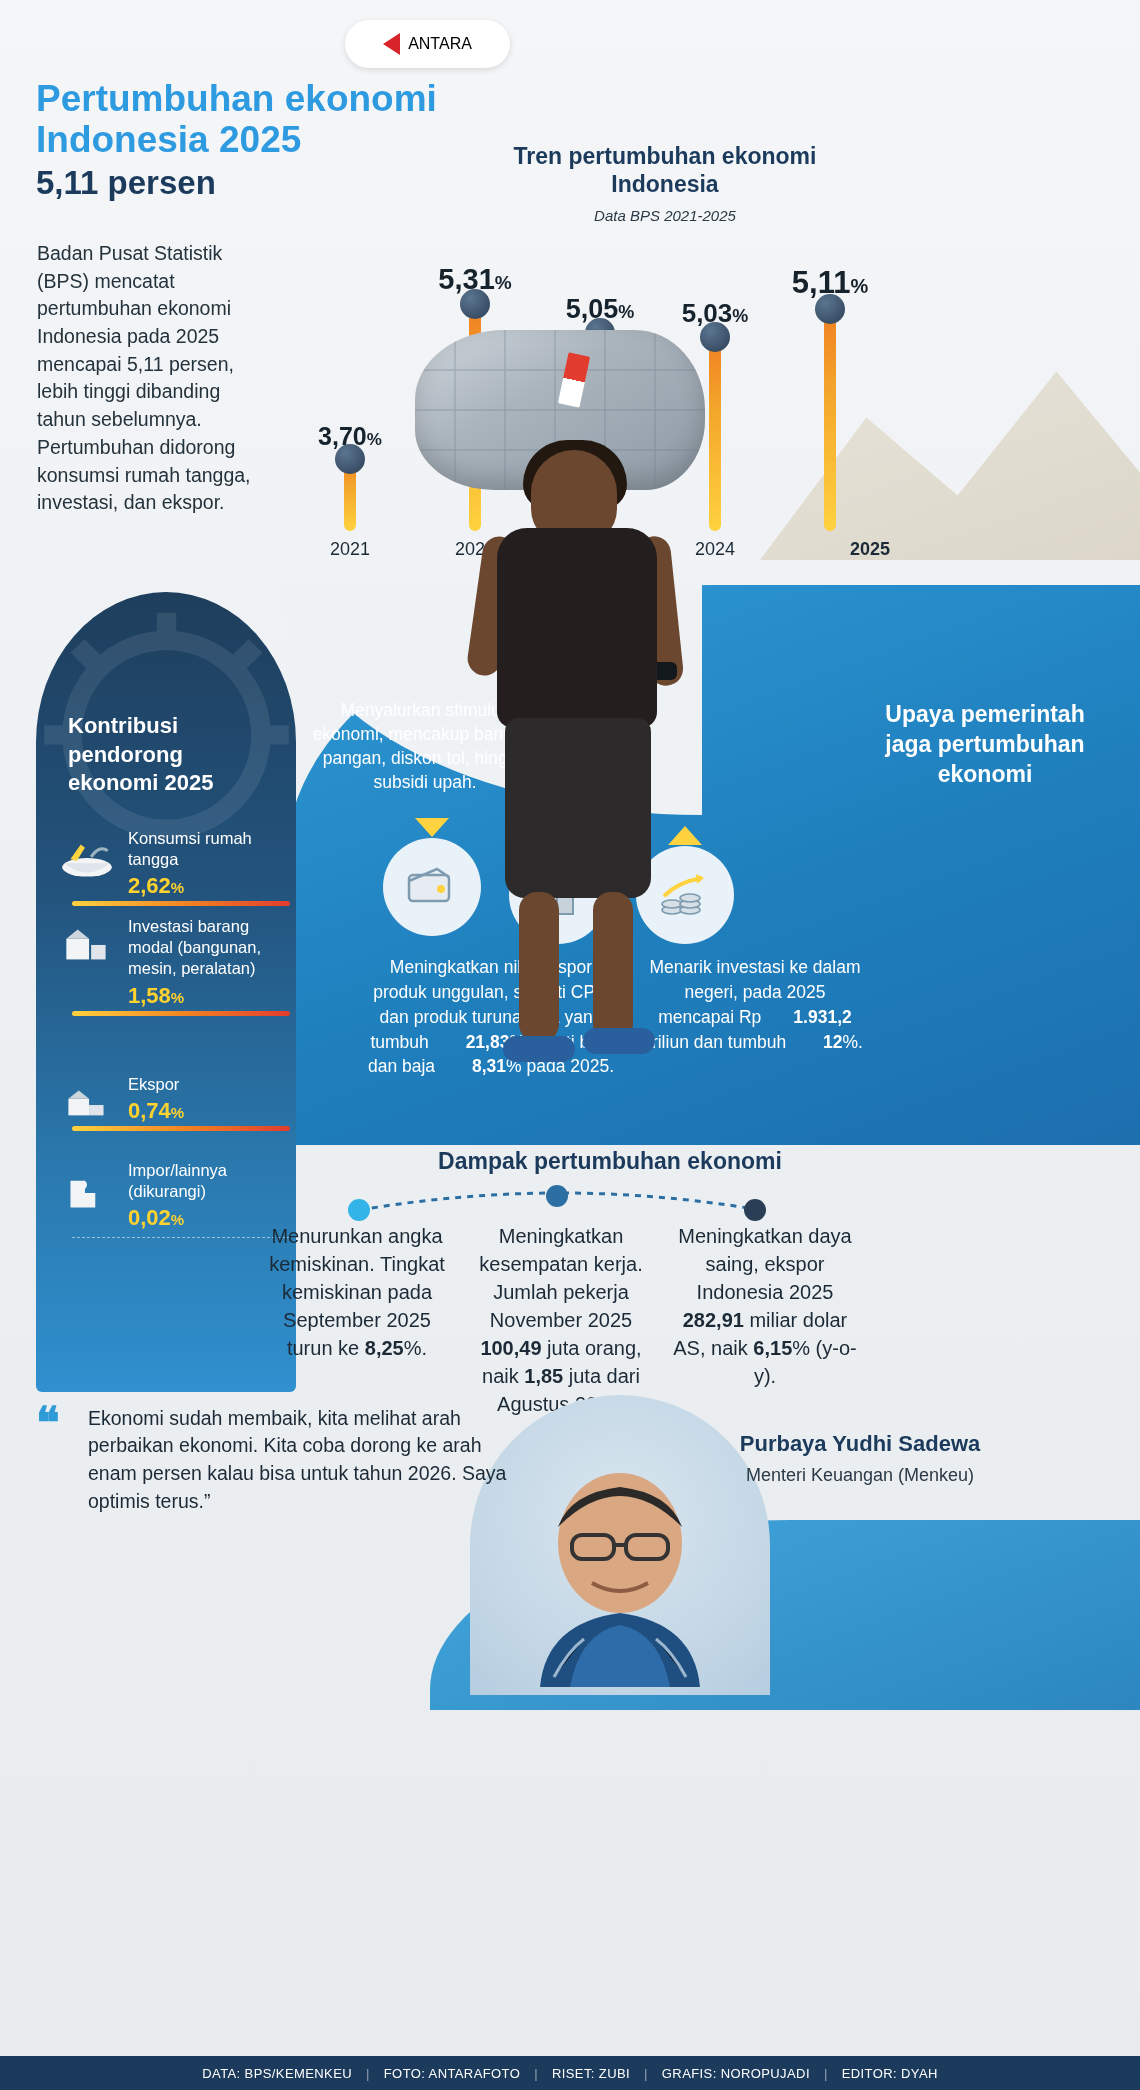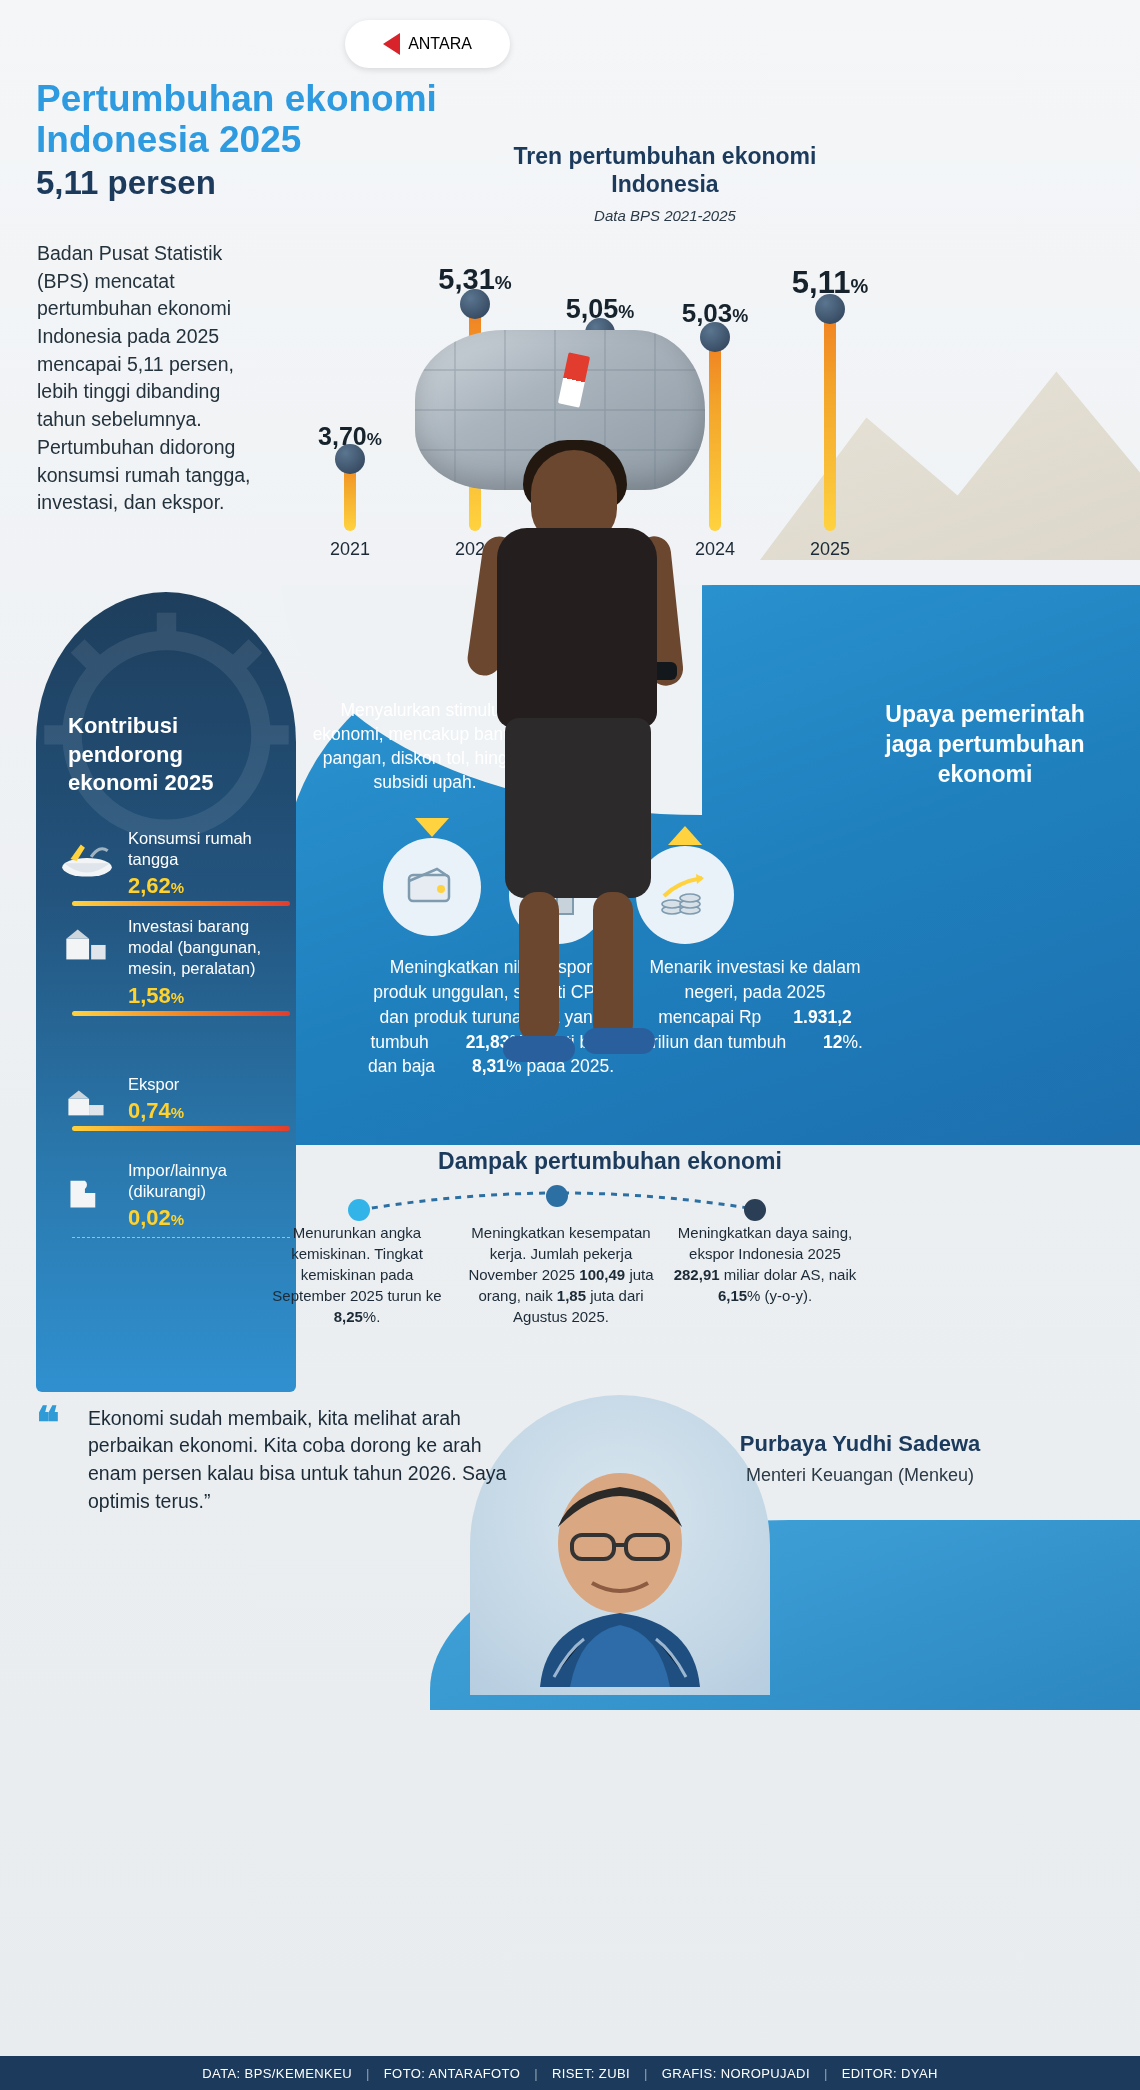--- a/index.html
+++ b/index.html
@@ -41,21 +41,21 @@
   }
 
   
   .chart-head { position: absolute; left: 500px; top: 142px; width: 330px; text-align: center; }
   .chart-title { font-size: 23px; font-weight: bold; color: #1b3a5c; line-height: 1.22; }
   .chart-sub { font-size: 15px; font-style: italic; color: #2b3a46; margin-top: 9px; }
 
   .chart-area { position: absolute; left: 270px; top: 230px; width: 860px; height: 330px; }
   .bar-col { position: absolute; bottom: 0; width: 120px; text-align: center; }
   .bar-label { font-size: 18px; color: #1b2a36; }
-  .bar-label.bold { font-weight: normal; }
+  .bar-label.bold { font-weight: bold; text-align: right; }
   .bar-stem {
     position: relative; margin: 0 auto 8px auto; width: 12px;
     background: linear-gradient(180deg,#f07f22 0%, #f3a42a 35%, #ffd23f 100%);
     border-radius: 6px;
   }
   .bar-pin {
     position: absolute; left: 50%; transform: translate(-50%,-50%);
     top: 0; width: 30px; height: 30px; border-radius: 50%;
     background: radial-gradient(circle at 35% 30%, #5b7590, #2c3f55);
   }
@@ -128,21 +128,21 @@
   .body-text b { font-weight: bold; margin-left: 32px; }
 
   
   .dampak-title {
     position: absolute; left: 330px; top: 1112px; width: 560px; text-align: center;
     font-size: 23px; font-weight: bold; color: #1b3a5c; margin-top: 36px;
   }
   .dampak-track { position: absolute; left: 340px; top: 1182px; width: 440px; height: 40px; }
   .dot { position: absolute; width: 22px; height: 22px; border-radius: 50%; }
   .dampak-cols { position: absolute; left: 262px; top: 1222px; width: 620px; display: flex; gap: 14px; }
-  .dcol { width: 190px; text-align: center; font-size: 15px; color: #1b2a36; line-height: 1.4; }
+  .dcol { width: 190px; text-align: center; font-size: 20px; color: #1b2a36; line-height: 1.4; }
   .dcol b { font-weight: bold; }
 
   
   .quote-wrap { position: absolute; left: 36px; top: 1408px; width: 480px; }
   .quote-mark { font-size: 44px; font-weight: bold; color: #2e9ad6; line-height: .7; letter-spacing: -3px; }
   .quote-text { font-size: 19.5px; color: #1b2a36; line-height: 1.42; margin-top: -34px; padding-left: 52px; }
   .speaker { position: absolute; left: 640px; top: 1430px; width: 440px; text-align: center; }
   .sp-name { font-size: 22px; font-weight: bold; color: #1b3a5c; line-height: 1.25; }
   .sp-role { font-size: 18px; color: #2b3a46; margin-top: 6px; line-height: 1.3; }
   .photo-blob {

